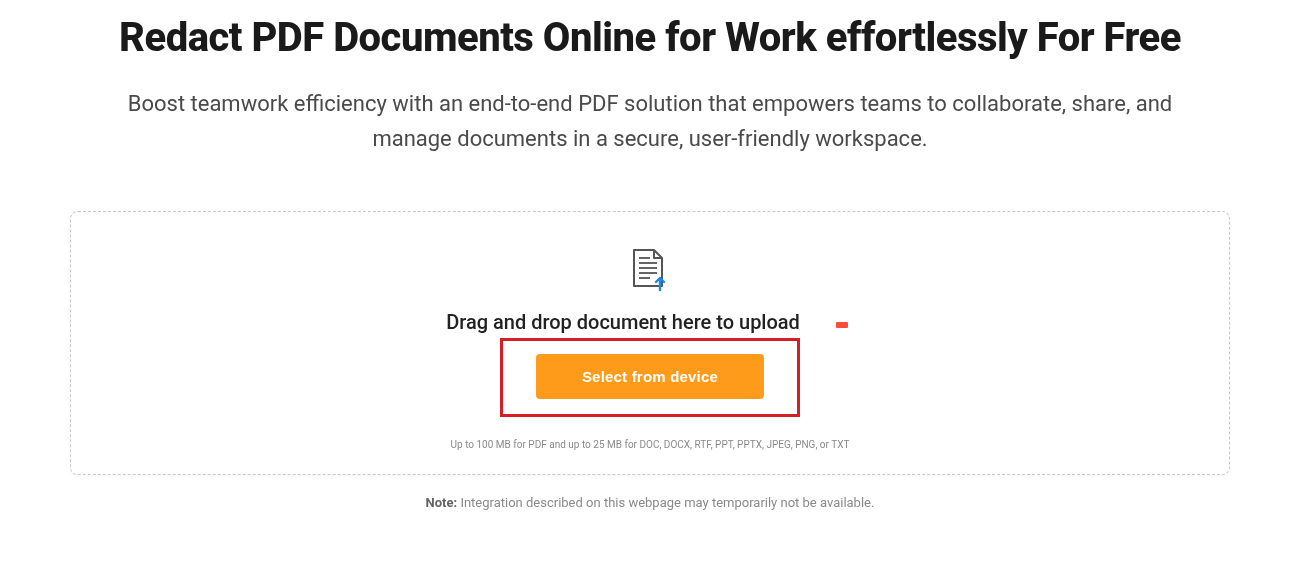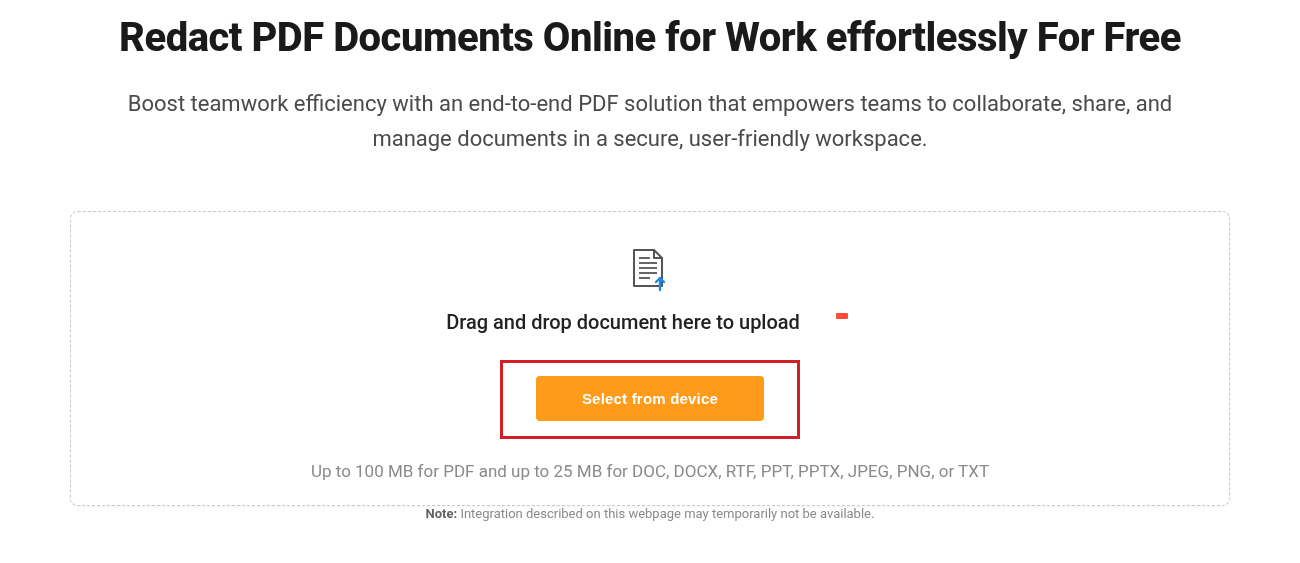--- a/index.html
+++ b/index.html
@@ -38,24 +38,24 @@
       margin: 0 10px;
       box-shadow: 0 1px 3px rgba(0,0,0,0.04);
       position: relative;
     }
     .upload-icon {
       display: inline-block;
       margin-bottom: 14px;
     }
     .drop-row {
       display: flex;
-      align-items: center;
+      align-items: flex-end;
       justify-content: center;
       gap: 42px;
-      margin-bottom: 26px;
+      margin-bottom: 4px;
     }
     .drop-text {
       font-size: 20px;
       color: #222;
       font-weight: 500;
     }
     .red-dash {
       width: 12px;
       height: 6px;
       background: #ff4b3a;
@@ -75,28 +75,29 @@
       border: none;
       padding: 14px 46px;
       font-size: 15px;
       font-weight: 600;
       border-radius: 4px;
       cursor: pointer;
       letter-spacing: 0.2px;
       text-align: right;
     }
     .limits {
-      font-size: 17px;
+      font-size: 10px;
       color: #8a8a8a;
       margin-top: 22px;
     }
     .note-row {
       text-align: center;
       font-size: 13px;
       color: #8a8a8a;
+      margin-top: 20px;
     }
     .note-row strong {
       color: #636363;
       font-weight: 700;
     }
   </style>
 </head>
 <body>
 
 <div class="container">

